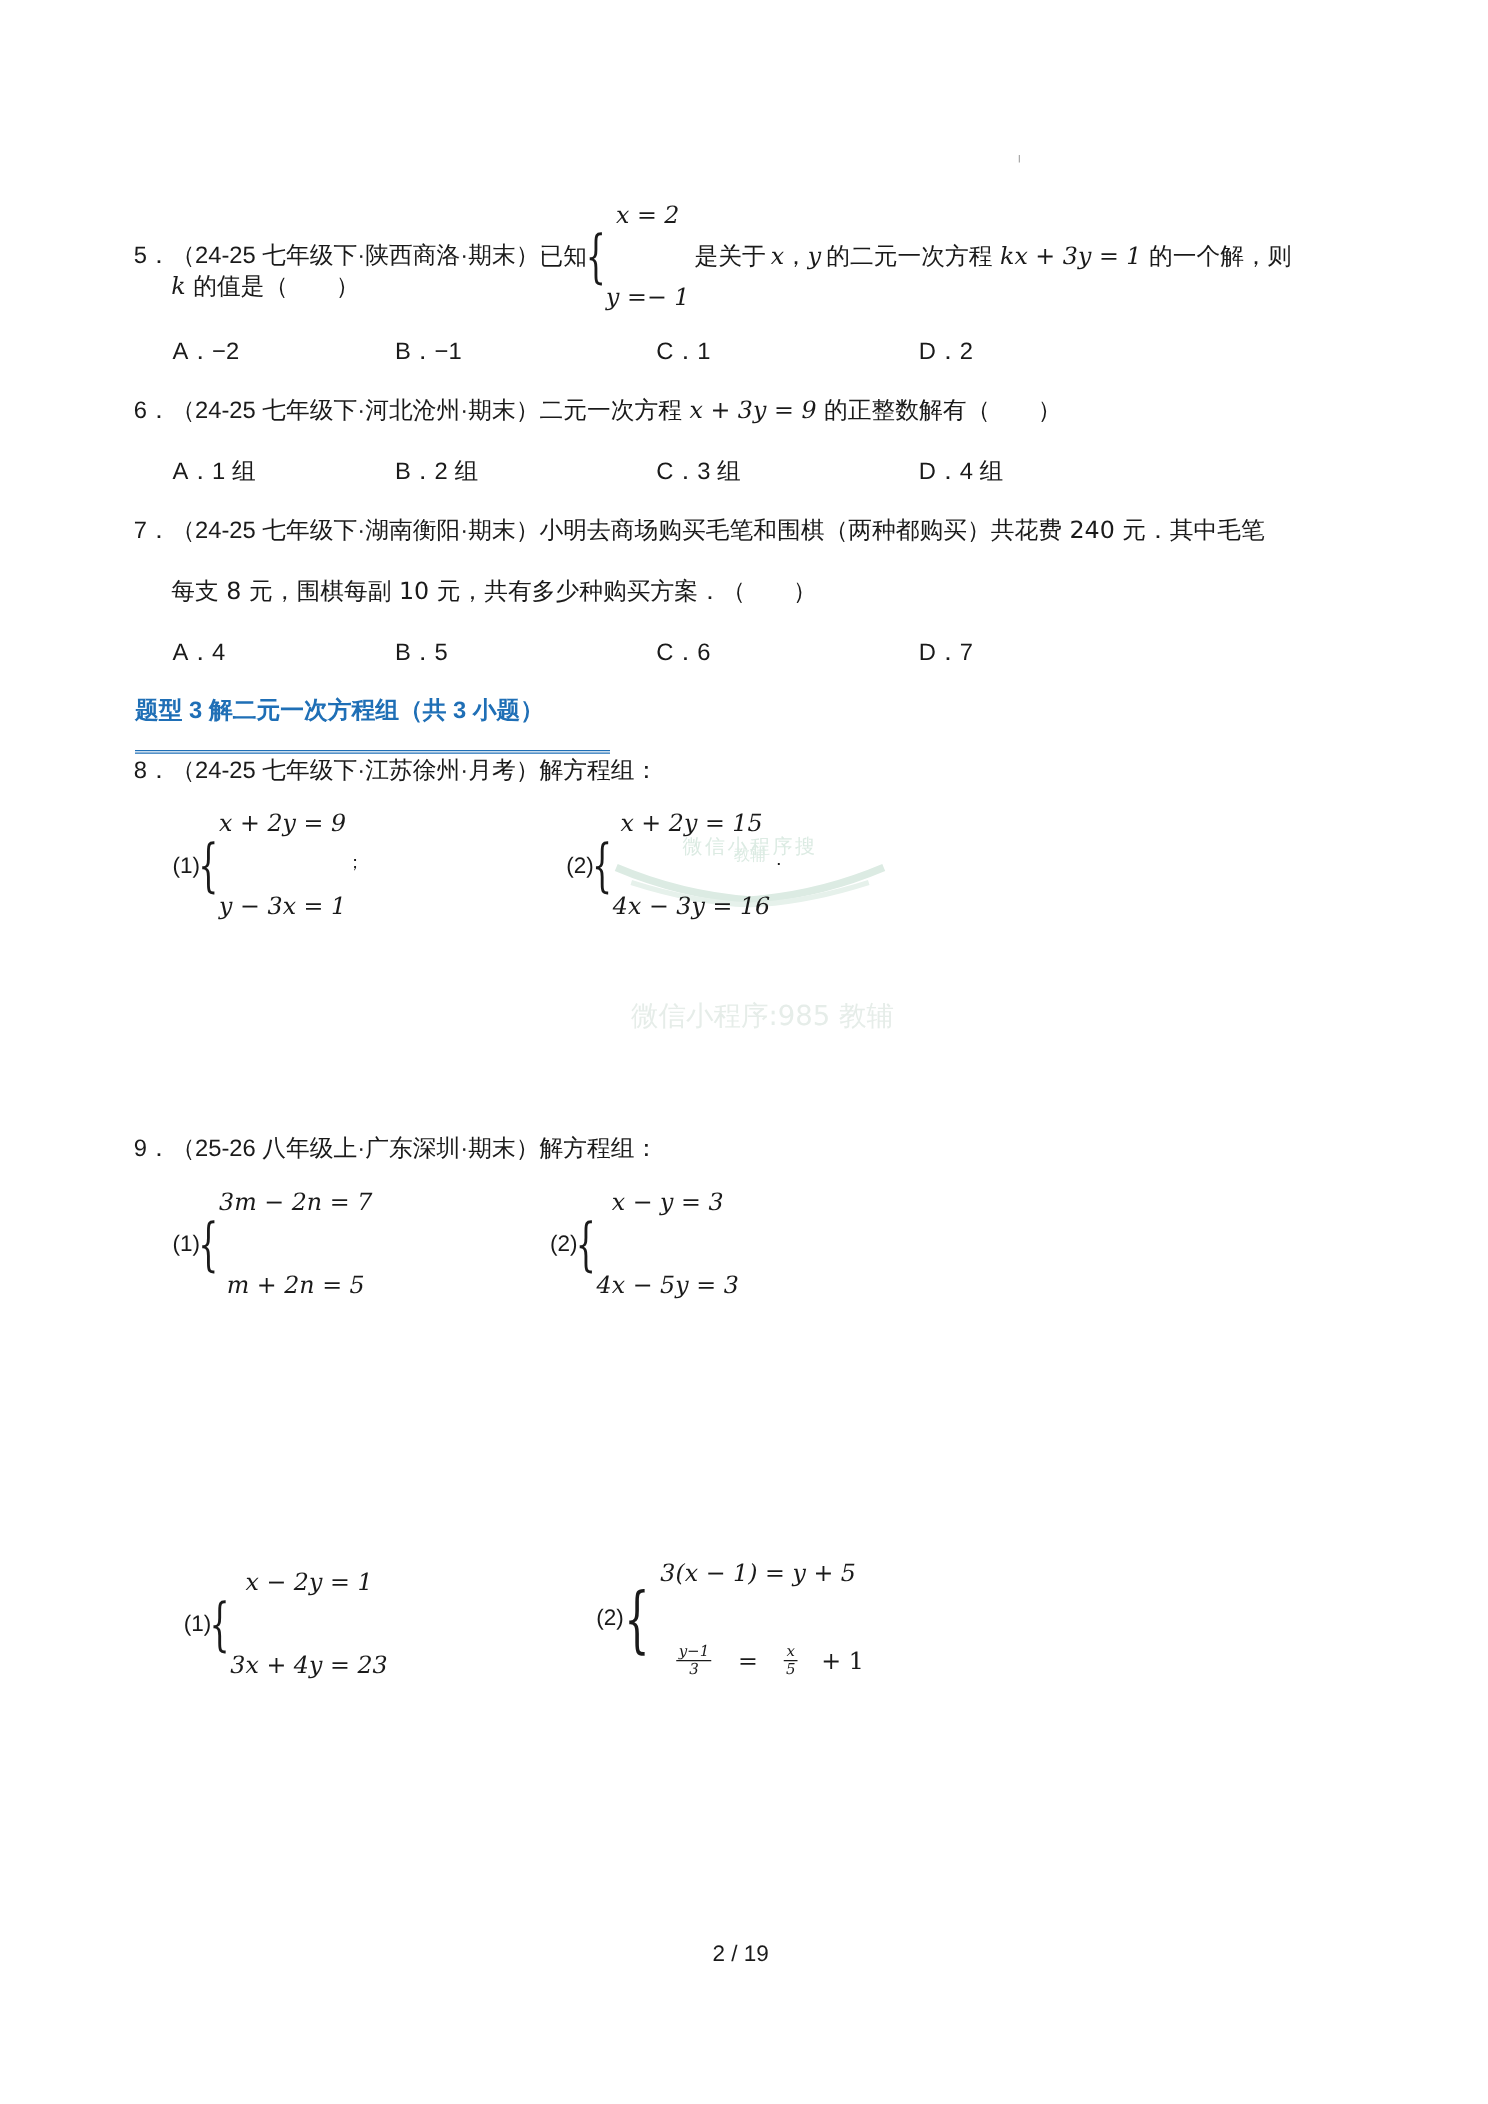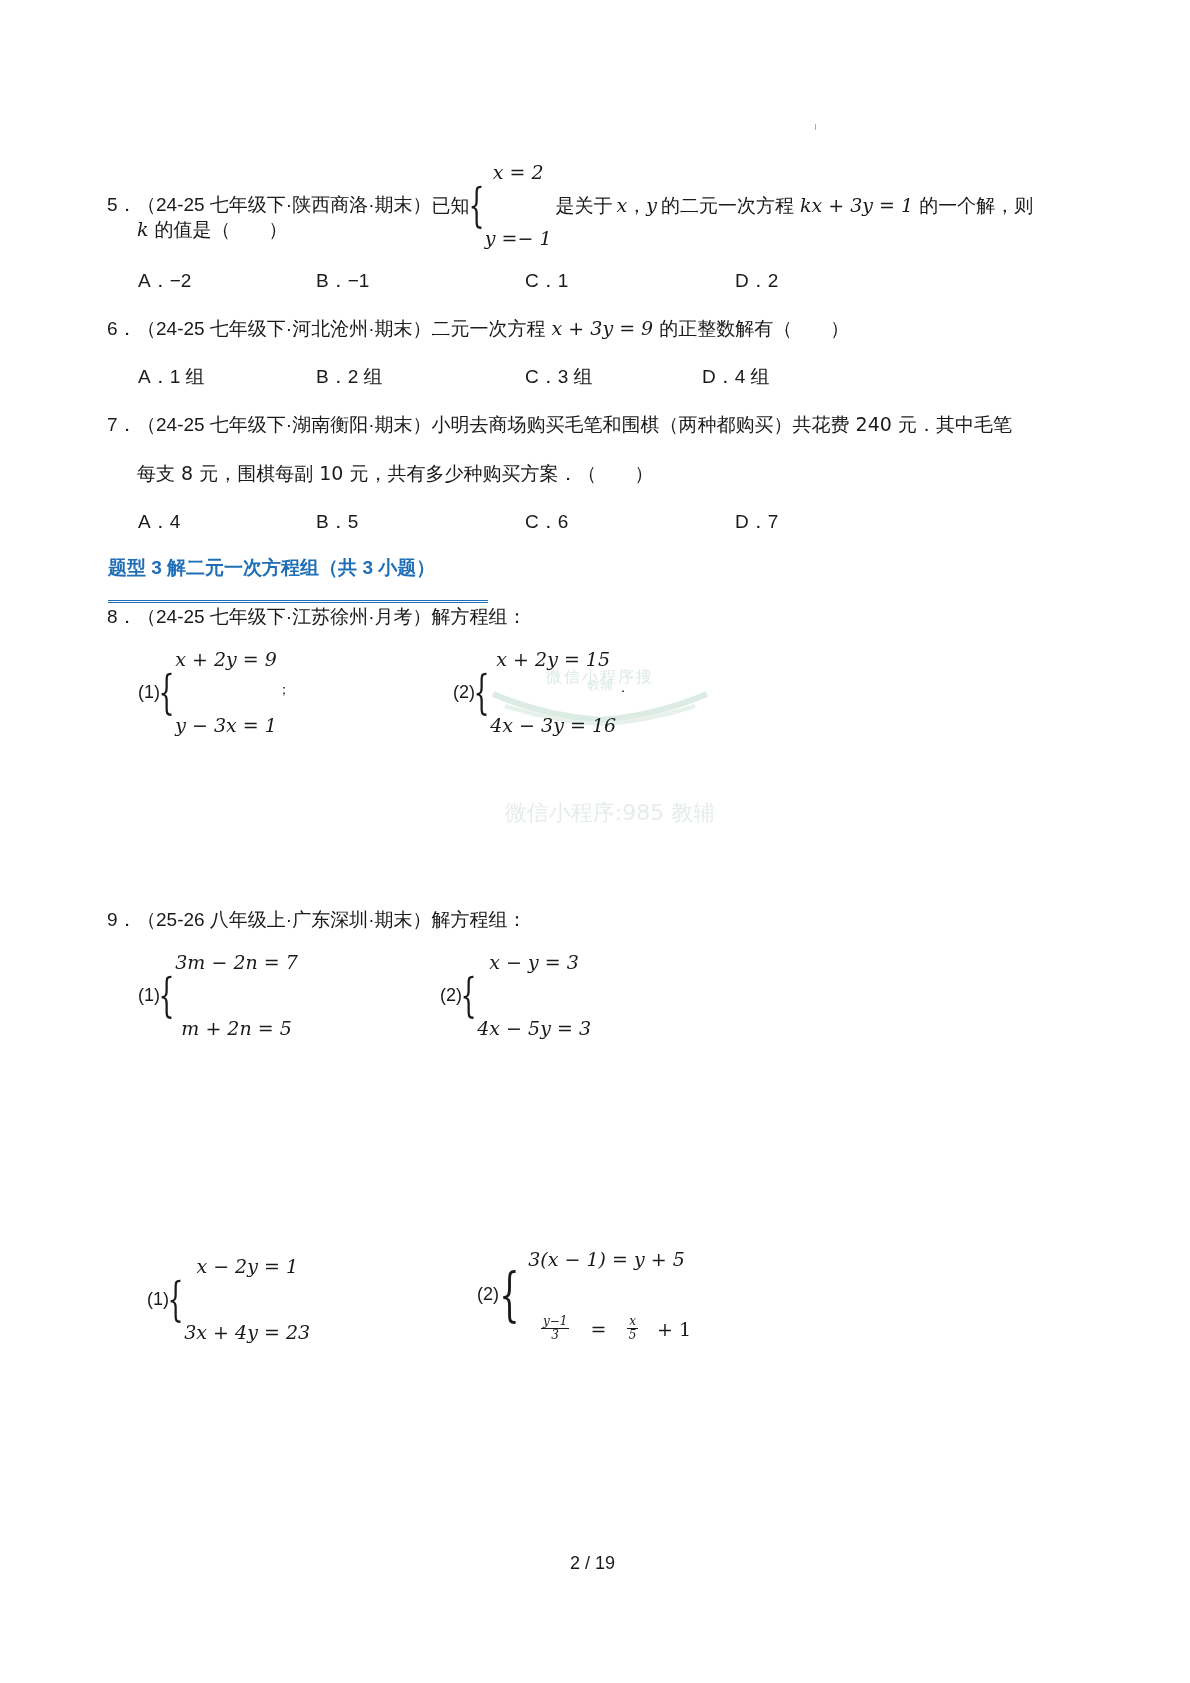--- a/index.html
+++ b/index.html
@@ -75,21 +75,21 @@
 
   <div class="abs txt" style="left:107px; top:316px;">
     <span class="num" style="width:30px; display:inline-block;">6．</span><span class="src">（24-25 七年级下·河北沧州·期末）</span><span>二元一次方程</span>
     <span class="m">x + 3y = 9</span>
     <span>的正整数解有（　　）</span>
   </div>
   <div class="abs opt" style="left:138px; top:364px; width:900px;">
     <span class="abs" style="left:0;">A．1 组</span>
     <span class="abs" style="left:178px;">B．2 组</span>
     <span class="abs" style="left:387px;">C．3 组</span>
-    <span class="abs" style="left:564px;">D．4 组</span>
+    <span class="abs" style="left:597px;">D．4 组</span>
   </div>
 
   <div class="abs txt" style="left:107px; top:412px;">
     <span class="num" style="width:30px; display:inline-block;">7．</span><span class="src">（24-25 七年级下·湖南衡阳·期末）</span><span>小明去商场购买毛笔和围棋（两种都购买）共花费 240 元．其中毛笔</span>
   </div>
   <div class="abs txt" style="left:137px; top:461px;">
     <span>每支 8 元，围棋每副 10 元，共有多少种购买方案．（　　）</span>
   </div>
   <div class="abs opt" style="left:138px; top:509px; width:900px;">
     <span class="abs" style="left:0;">A．4</span>

